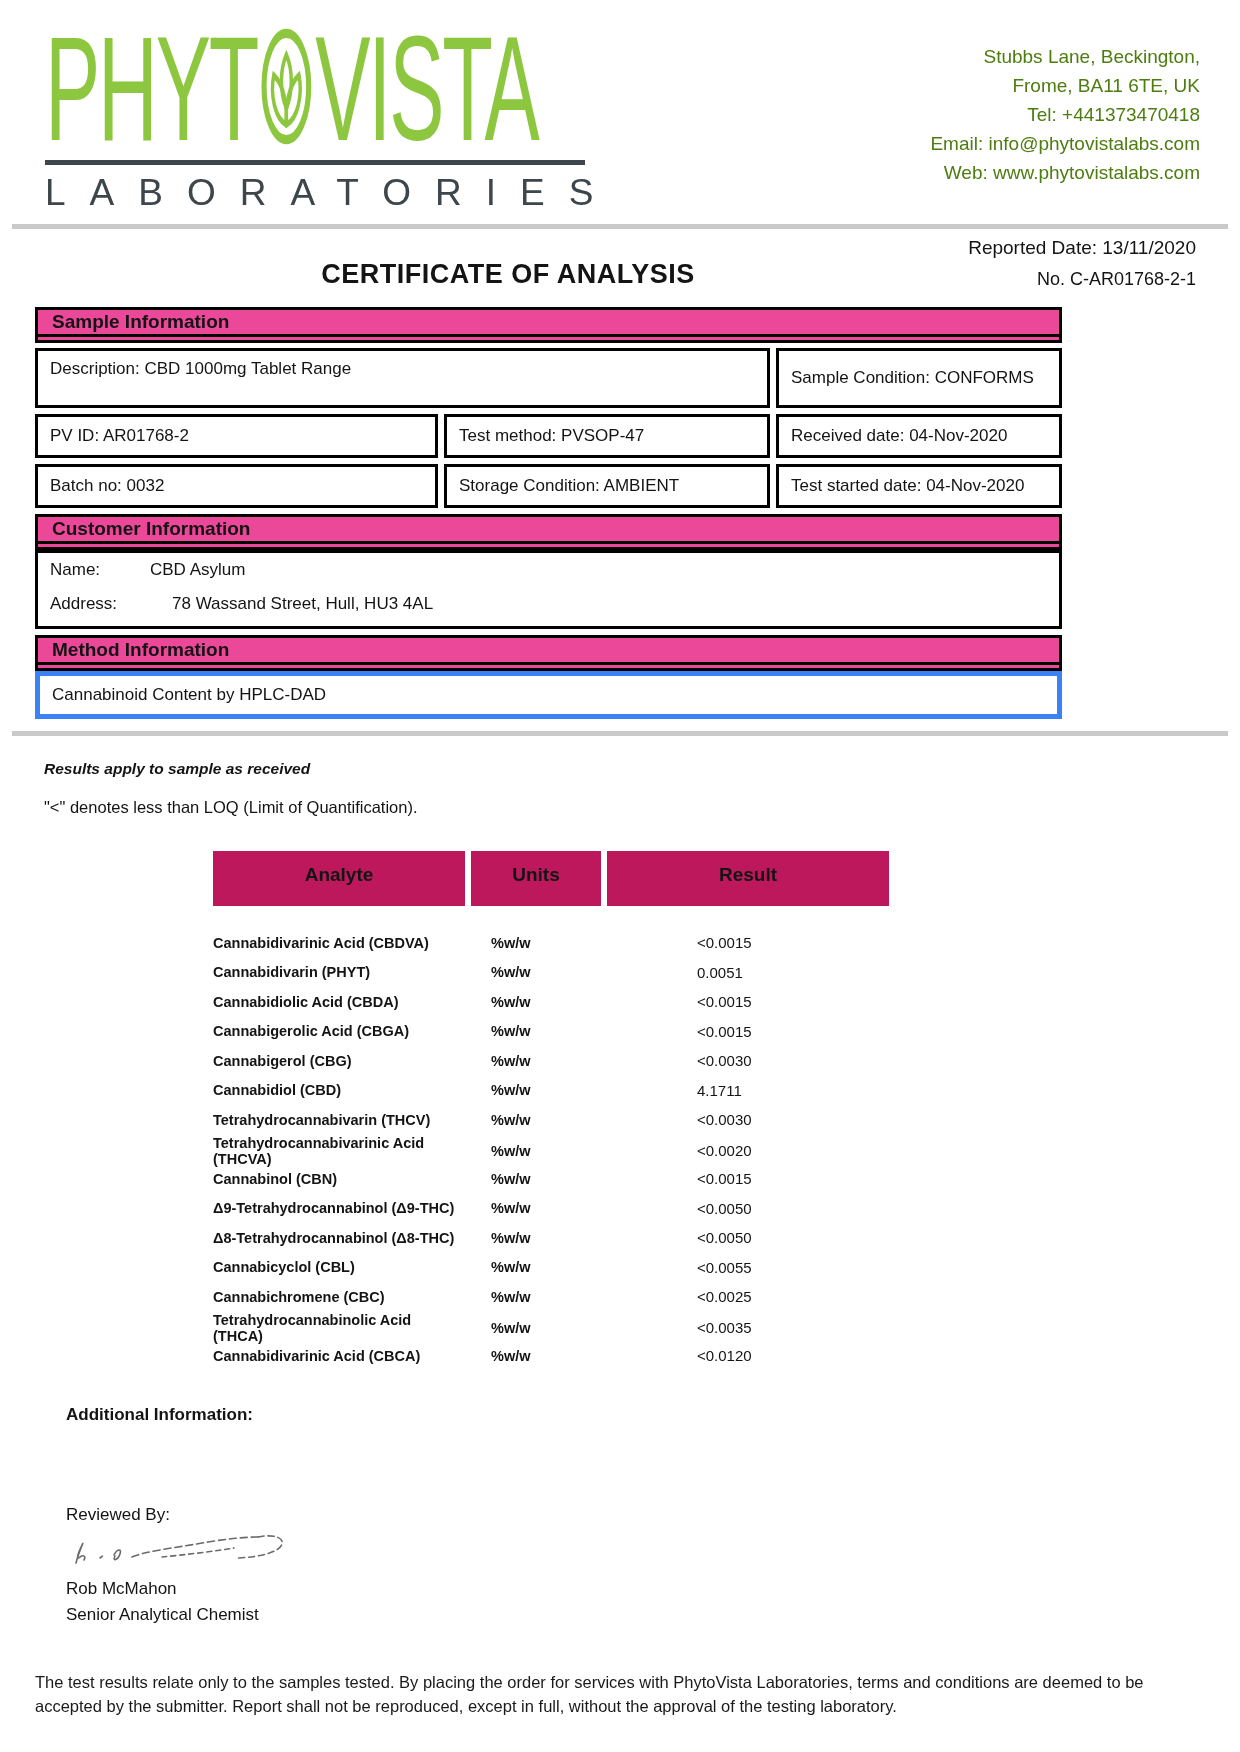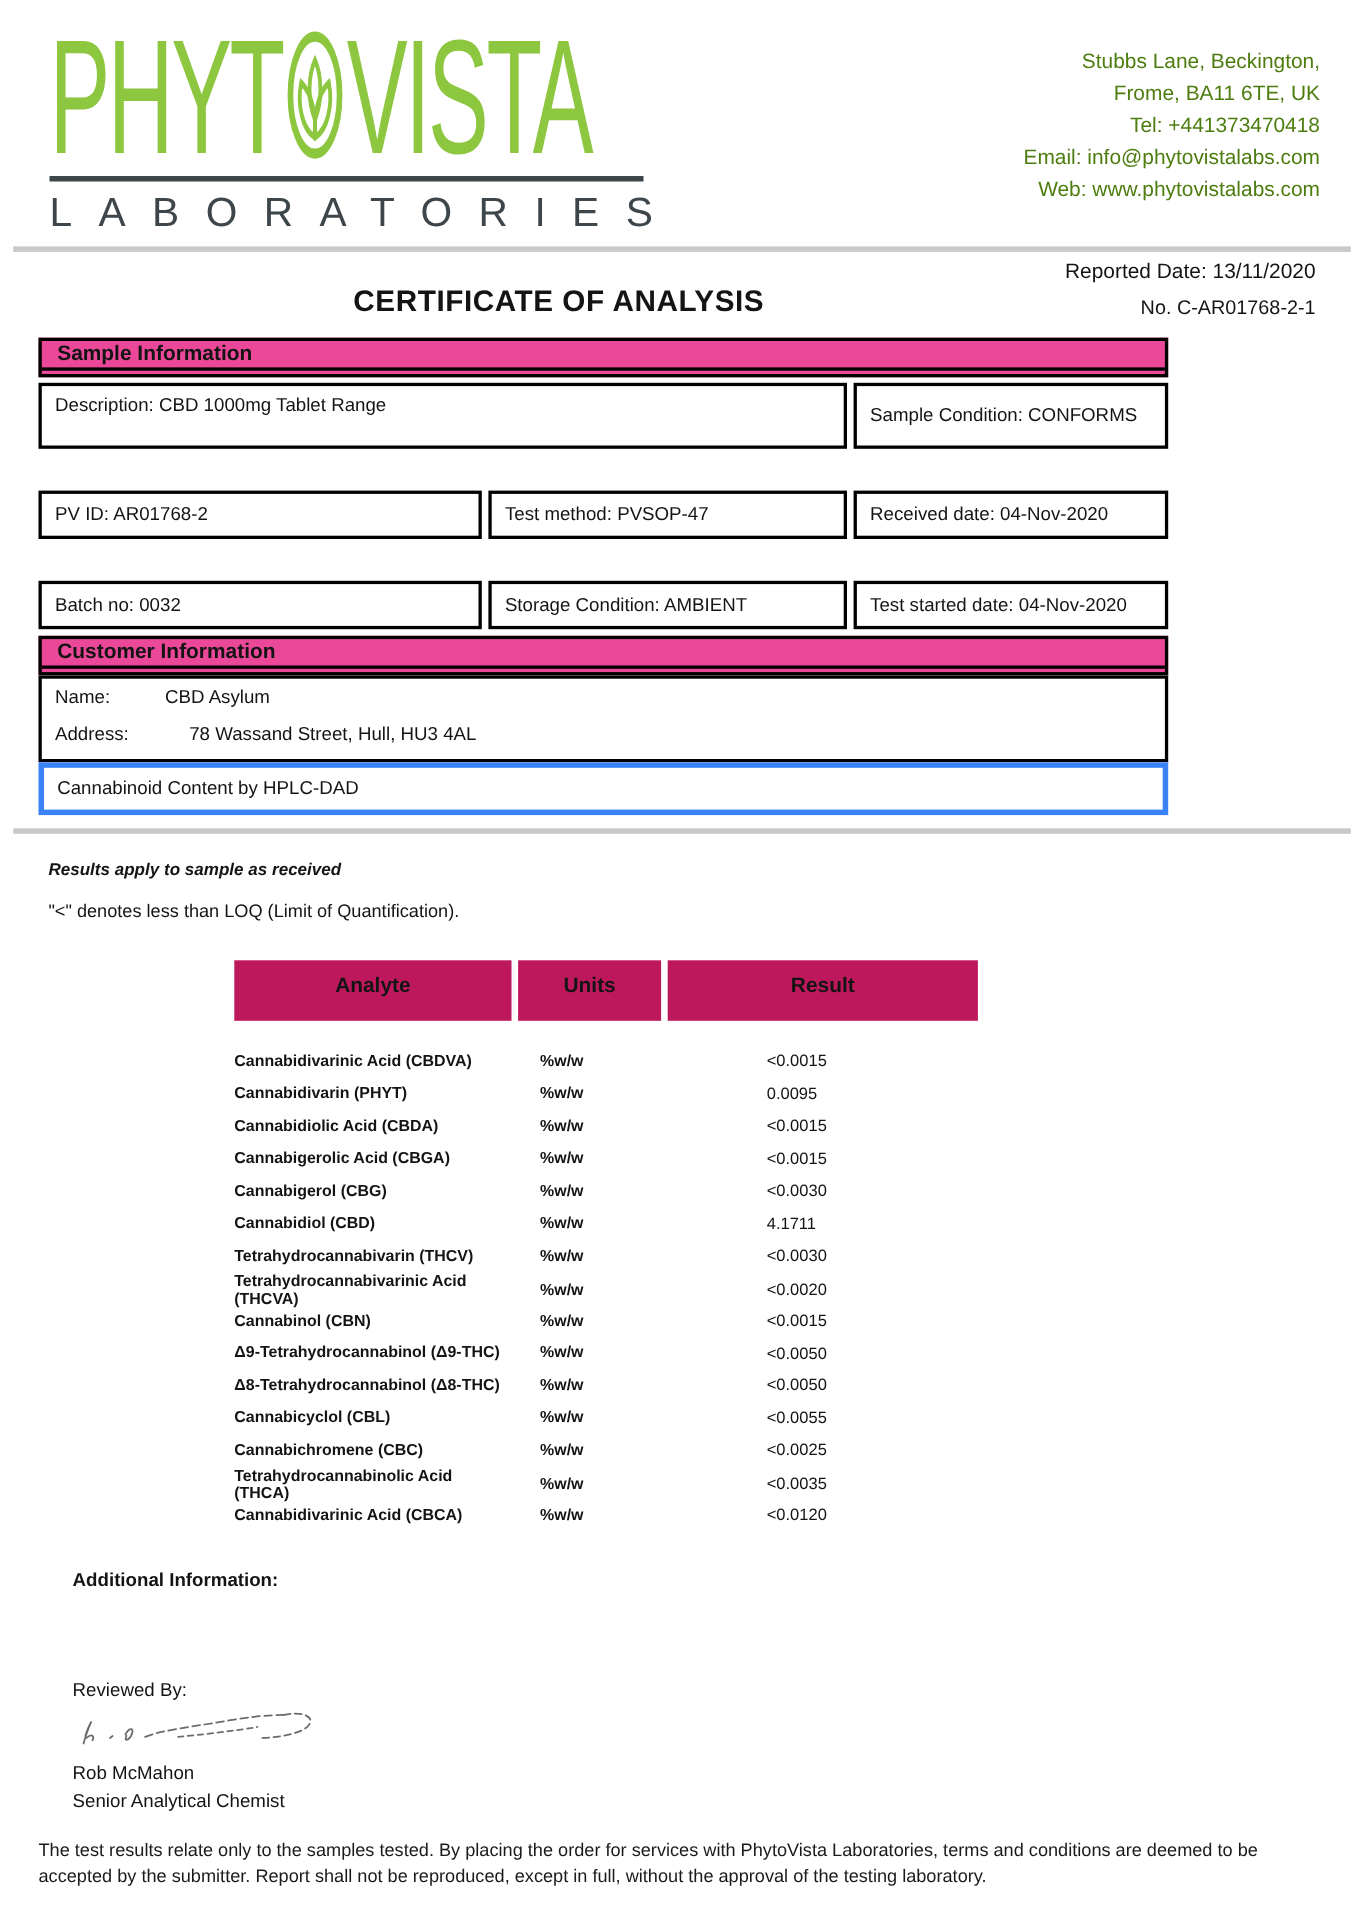--- a/index.html
+++ b/index.html
@@ -29,21 +29,21 @@
   
   .section { width:1027px; margin-left:35px; }
   .bar { border:3px solid #000; background:#ec4899; margin-top:6px; }
   .bar-inner { border-bottom:3px solid #000; padding:1px 0 1px 14px; font-weight:bold; font-size:19px; }
   .bar-pad { height:3px; }
   .row-desc { display:grid; grid-template-columns:735px 1fr; column-gap:6px; margin-top:5px; }
   .cell { border:3px solid #000; background:#fff; font-size:17px; padding:8px 12px; }
   .cell-desc { height:60px; }
   .cell-cond { display:flex; align-items:center; }
   .row-three { display:grid; grid-template-columns:403px 326px 1fr; column-gap:6px; margin-top:6px; }
-  .row-three .cell { padding:9px 12px;margin-top:32px; }
+  .row-three .cell { padding:9px 12px; }
   .content-box { border:3px solid #000; background:#fff; font-size:17px; padding:7px 12px 12px 12px; }
   .kv-line { display:flex; }
   .kv-label-name { width:100px; }
   .kv-label-addr { width:122px; }
   .kv-gap { height:14px; }
   .method-box { border:5px solid #3b82f6; background:#fff; font-size:17px; padding:9px 12px; }
 
   
   .results-apply { margin:24px 0 0 44px; font-size:15.5px; font-weight:bold; font-style:italic; }
   .loq-note { margin:20px 0 0 44px; font-size:16.5px; }
@@ -138,20 +138,24 @@
       </div>
       <div class="kv-gap"></div>
       <div class="kv-line">
         <span class="kv-label-addr">Address:</span>
         <span>78 Wassand Street, Hull, HU3 4AL</span>
       </div>
     </div>
   </div>
 
   <div class="section">
+    <div class="bar">
+      <div class="bar-inner">Method Information</div>
+      <div class="bar-pad"></div>
+    </div>
     <div class="method-box">Cannabinoid Content by HPLC-DAD</div>
   </div>
 
   <div class="gray-rule" style="margin-top:12px;"></div>
 
   <div class="results-apply">Results apply to sample as received</div>
   <div class="loq-note">"&lt;" denotes less than LOQ (Limit of Quantification).</div>
 
   <div class="results">
     <div class="r-head">
@@ -161,21 +165,21 @@
     </div>
     <div class="r-rows">
         <div class="r-row">
       <div class="c-analyte">Cannabidivarinic Acid (CBDVA)</div>
       <div class="c-units">%w/w</div>
       <div class="c-result">&lt;0.0015</div>
     </div>
         <div class="r-row">
       <div class="c-analyte">Cannabidivarin (PHYT)</div>
       <div class="c-units">%w/w</div>
-      <div class="c-result">0.0095</div>
+      <div class="c-result">0.0051</div>
     </div>
         <div class="r-row">
       <div class="c-analyte">Cannabidiolic Acid (CBDA)</div>
       <div class="c-units">%w/w</div>
       <div class="c-result">&lt;0.0015</div>
     </div>
         <div class="r-row">
       <div class="c-analyte">Cannabigerolic Acid (CBGA)</div>
       <div class="c-units">%w/w</div>
       <div class="c-result">&lt;0.0015</div>

